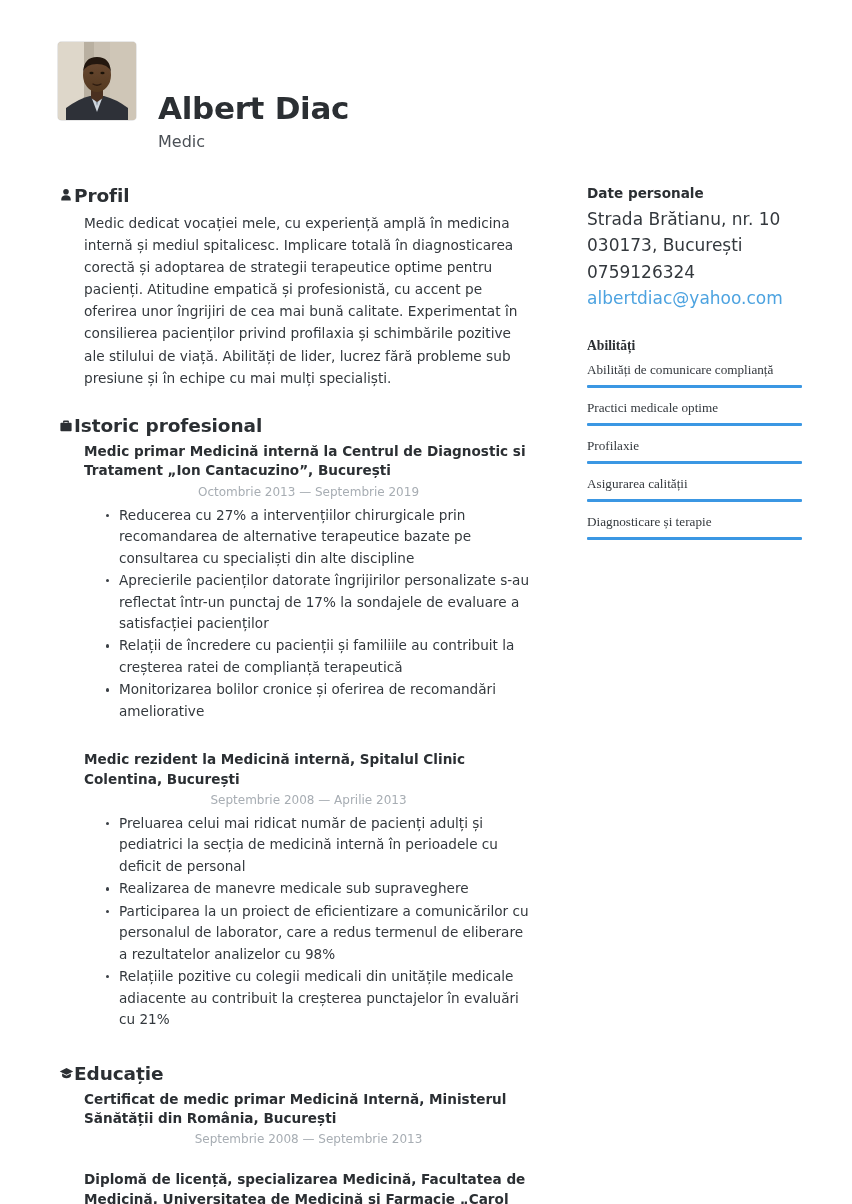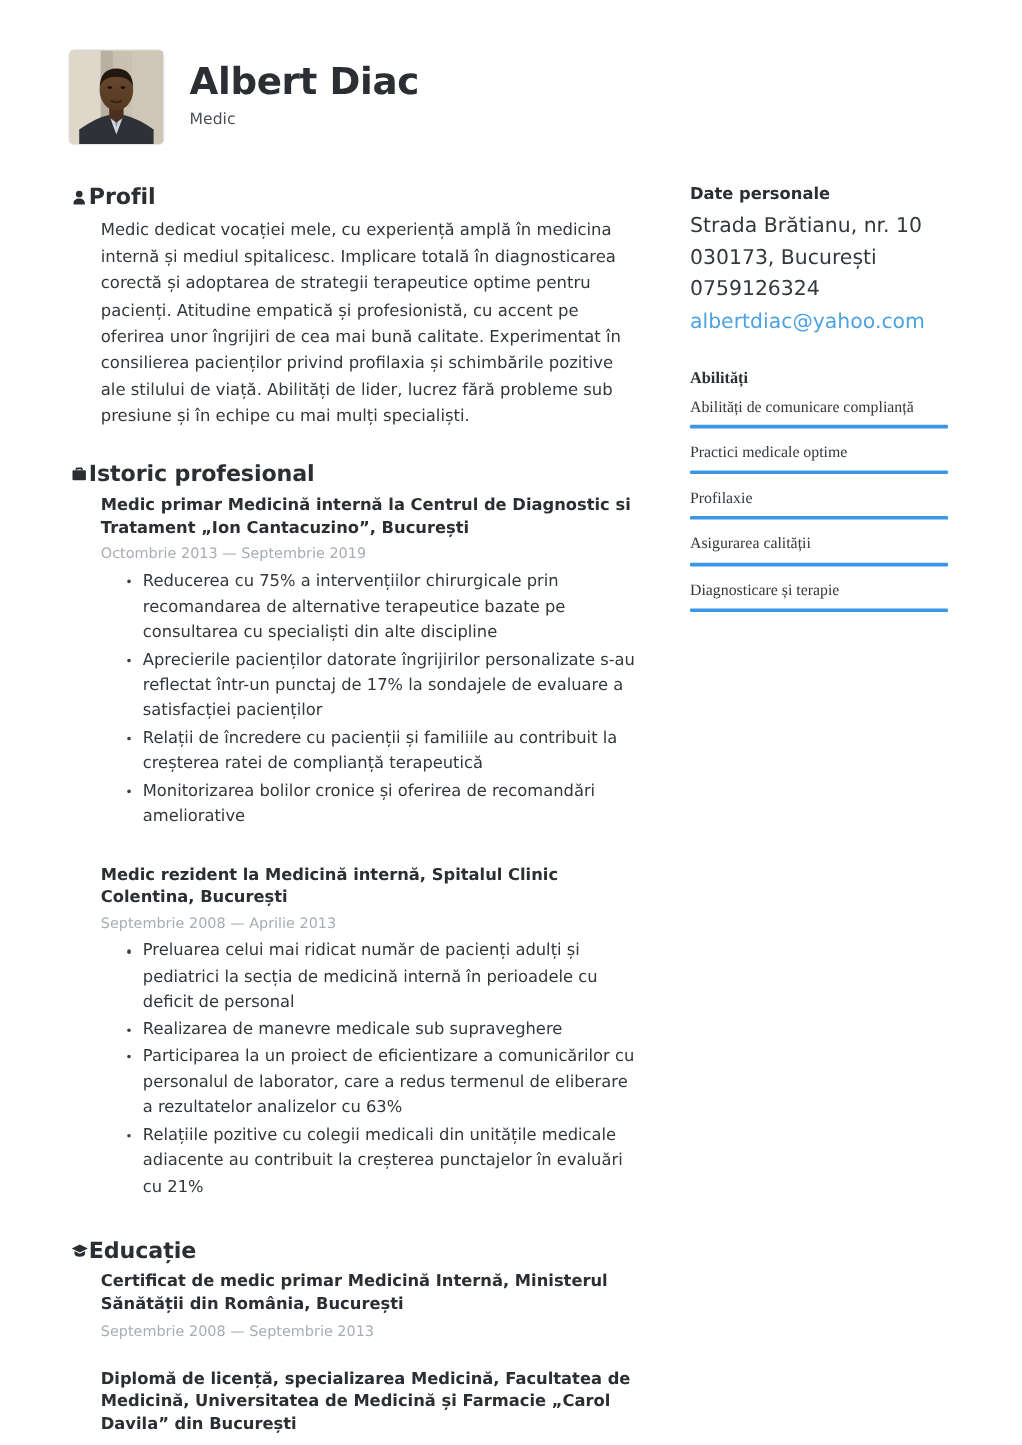--- a/index.html
+++ b/index.html
@@ -40,52 +40,53 @@
     flex: 0 0 78px;
     overflow: hidden;
     position: relative;
     background: #cfc7bc;
     box-shadow: 0 0 0 1px #e8e8e8;
   }
   .avatar svg { display: block; width: 78px; height: 78px; }
 
   .header-text {
     padding-top: 10px;
+    margin-top: 40px;
   }
   .full-name {
     font-size: 31px;
     font-weight: 700;
     letter-spacing: -0.3px;
     color: #2b2f33;
     line-height: 1.05;
     margin: 0 0 7px 0;
     white-space: nowrap;
   }
   .job-title {
-    font-size: 13px;
+    font-size: 16px;
     color: #4a4f55;
     font-weight: 400;
     margin: 0;
   }
 
   
   .body-cols {
     display: flex;
     align-items: flex-start;
   }
   .col-left {
     width: 497px;
     flex: 0 0 497px;
     padding-right: 22px;
     box-sizing: border-box;
   }
   .col-right {
     width: 215px;
     flex: 0 0 215px;
-    margin-left: 20px;
+    margin-left: 32px;
   }
 
   
   .section { margin-bottom: 26px; }
   .section-head {
     display: flex;
     align-items: center;
     margin-bottom: 6px;
   }
   .section-icon {
@@ -122,20 +123,21 @@
     font-weight: 700;
     color: #2b2f33;
     line-height: 1.42;
     margin: 0 0 2px 0;
   }
   .entry-date {
     font-size: 12px;
     color: #a7adb3;
     line-height: 1.5;
     margin: 0 0 3px 0;
+    text-align: center;
   }
   ul.bullets {
     margin: 4px 0 0 0;
     padding-left: 22px;
     list-style: none;
   }
   ul.bullets li {
     position: relative;
     font-size: 13.6px;
     line-height: 1.58;
@@ -260,34 +262,34 @@
             </svg>
           </span>
           <span class="section-title">Istoric profesional</span>
         </div>
         <div class="section-body">
 
           <div class="entry">
             <p class="entry-title">Medic primar Medicină internă la Centrul de Diagnostic si Tratament „Ion Cantacuzino”, București</p>
             <p class="entry-date">Octombrie 2013 — Septembrie 2019</p>
             <ul class="bullets">
-              <li>Reducerea cu 75% a intervențiilor chirurgicale prin recomandarea de alternative terapeutice bazate pe consultarea cu specialiști din alte discipline</li>
+              <li>Reducerea cu 27% a intervențiilor chirurgicale prin recomandarea de alternative terapeutice bazate pe consultarea cu specialiști din alte discipline</li>
               <li>Aprecierile pacienților datorate îngrijirilor personalizate s-au reflectat într-un punctaj de 17% la sondajele de evaluare a satisfacției pacienților</li>
               <li>Relații de încredere cu pacienții și familiile au contribuit la creșterea ratei de complianță terapeutică</li>
               <li>Monitorizarea bolilor cronice și oferirea de recomandări ameliorative</li>
             </ul>
           </div>
 
           <div class="entry">
             <p class="entry-title">Medic rezident la Medicină internă, Spitalul Clinic Colentina, București</p>
             <p class="entry-date">Septembrie 2008 — Aprilie 2013</p>
             <ul class="bullets">
               <li>Preluarea celui mai ridicat număr de pacienți adulți și pediatrici la secția de medicină internă în perioadele cu deficit de personal</li>
               <li>Realizarea de manevre medicale sub supraveghere</li>
-              <li>Participarea la un proiect de eficientizare a comunicărilor cu personalul de laborator, care a redus termenul de eliberare a rezultatelor analizelor cu 63%</li>
+              <li>Participarea la un proiect de eficientizare a comunicărilor cu personalul de laborator, care a redus termenul de eliberare a rezultatelor analizelor cu 98%</li>
               <li>Relațiile pozitive cu colegii medicali din unitățile medicale adiacente au contribuit la creșterea punctajelor în evaluări cu 21%</li>
             </ul>
           </div>
 
         </div>
       </div>
 
       <div class="section" style="margin-top:32px;">
         <div class="section-head">
           <span class="section-icon">

